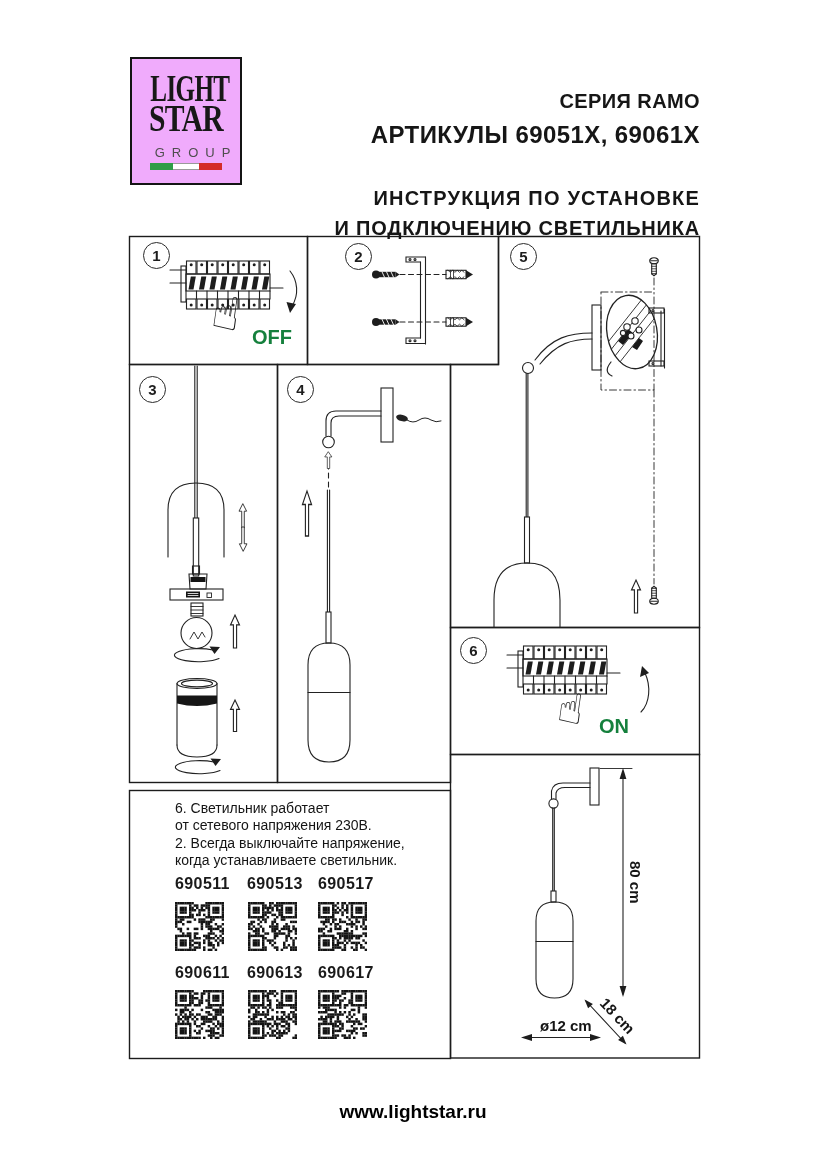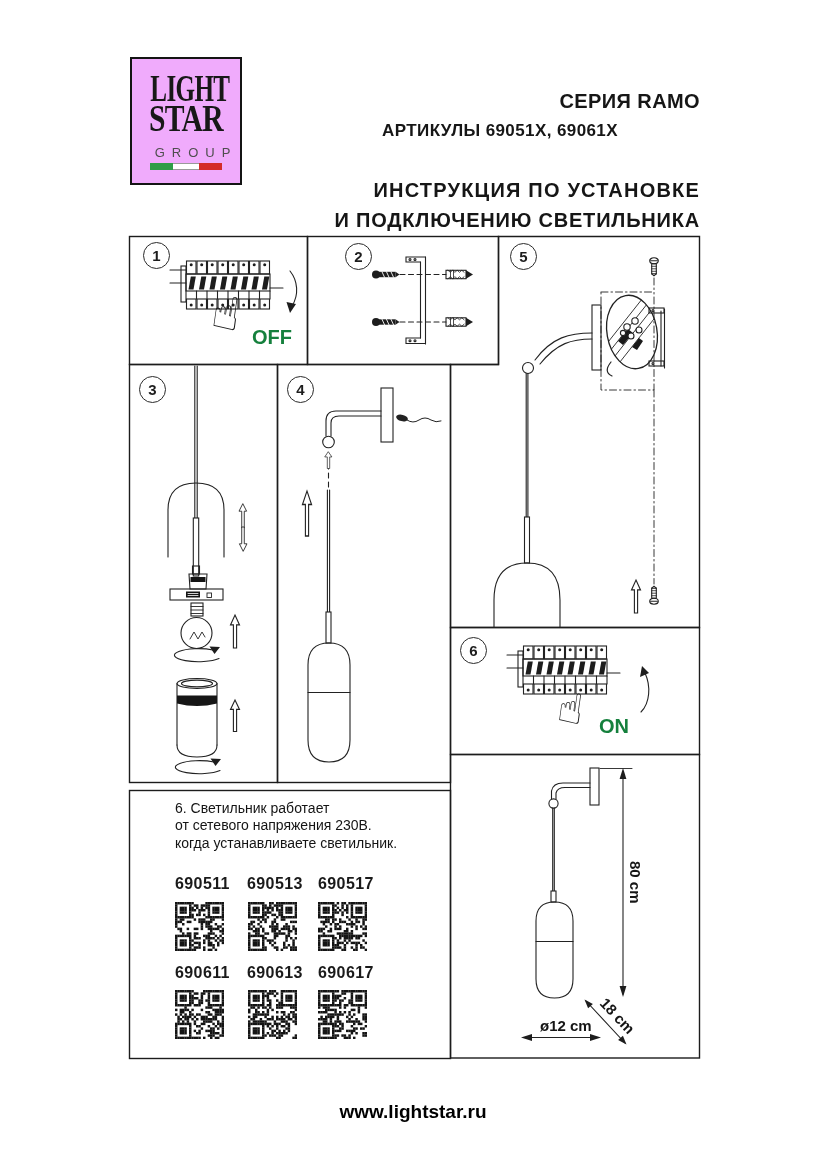--- a/index.html
+++ b/index.html
@@ -18,21 +18,21 @@
   .logo-l3{position:absolute;top:86px;left:0;right:0;text-align:center;padding-left:20px;
             font-size:13px;letter-spacing:7px;color:#4e4e4e;}
   .flag{position:absolute;top:104px;left:18px;width:72px;height:7px;display:flex;}
   .flag .fg{width:23px;background:#2e9c47;}
   .flag .fw{width:26px;background:#fff;border-top:1px solid #9a9a9a;border-bottom:1px solid #9a9a9a;box-sizing:border-box;}
   .flag .fr{width:23px;background:#d42b28;}
 
   
   .title-block{position:absolute;left:300px;top:54px;width:400px;text-align:right;color:#161616;margin-top:36px;}
   .t1{font-size:20px;font-weight:bold;letter-spacing:0.4px;}
-  .t2{font-size:17px;font-weight:bold;letter-spacing:0.4px;margin-top:8px;text-align:center;}
+  .t2{font-size:24px;font-weight:bold;letter-spacing:0.4px;margin-top:8px;}
   .t3{font-size:20px;font-weight:bold;letter-spacing:1.2px;margin-top:38px;}
   .t4{font-size:20px;font-weight:bold;letter-spacing:0.8px;margin-top:7px;}
 
   
   .badge{position:absolute;width:27px;height:27px;border:1.6px solid #2b2b2b;border-radius:50%;
          background:#fff;display:flex;align-items:center;justify-content:center;
          font-weight:bold;font-size:15px;color:#1d1d1d;box-sizing:border-box;}
 
   .switch-label{position:absolute;font-weight:bold;font-size:20px;color:#15803d;}
   .hand{position:absolute;font-family:"DejaVu Sans",sans-serif;color:#181818;transform:rotate(8deg);}
@@ -272,20 +272,21 @@
   <div class="badge" style="left:460px;top:637px;">6</div>
 
   <div class="hand" style="left:212px;top:286px;font-size:46px;">☝</div>
   <div class="hand" style="left:558px;top:684px;font-size:42px;">☝</div>
   <div class="switch-label" style="left:252px;top:326px;">OFF</div>
   <div class="switch-label" style="left:599px;top:715px;text-align:center;">ON</div>
 
   <div class="notes">
     <div>6. Светильник работает</div>
     <div>от сетевого напряжения 230В.</div>
+    <div>2. Всегда выключайте напряжение,</div>
     <div>когда устанавливаете светильник.</div>
   </div>
 
   <div class="art-num" style="left:175px;top:875px;">690511</div>
   <div class="art-num" style="left:247px;top:875px;text-align:center;">690513</div>
   <div class="art-num" style="left:318px;top:875px;">690517</div>
   <div class="qr" style="left:175px;top:902px;"><svg viewBox="0 0 21 21" width="100%" height="100%" fill="#141414">
         <rect x="0" y="0" width="1.06" height="1.06"></rect>
         <rect x="1" y="0" width="1.06" height="1.06"></rect>
         <rect x="2" y="0" width="1.06" height="1.06"></rect>

